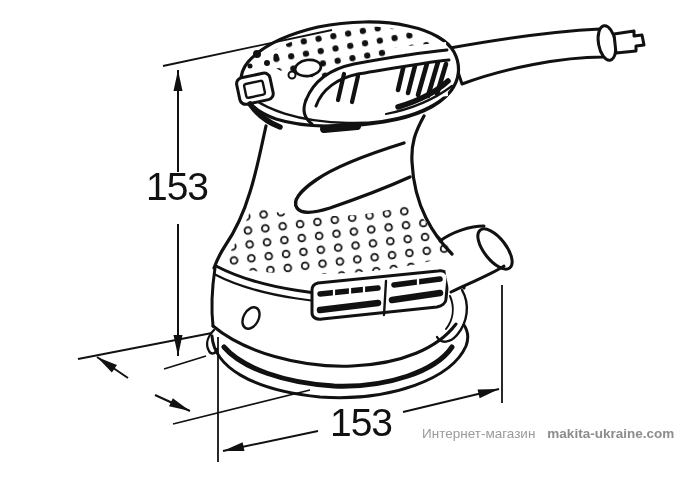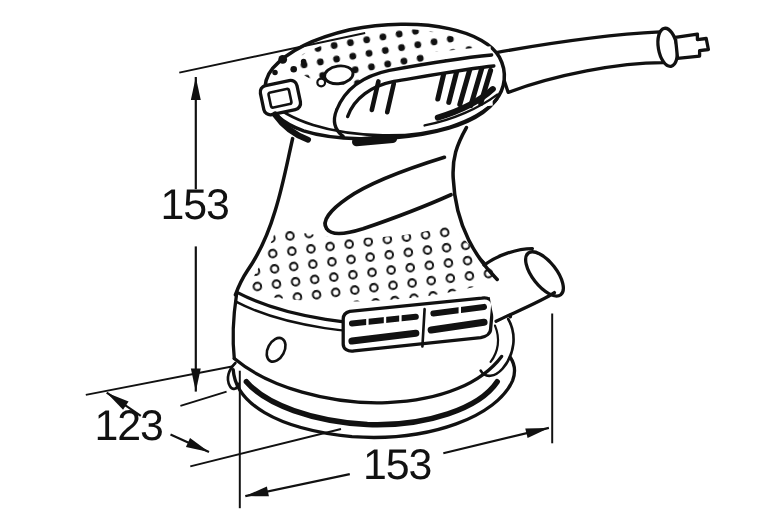--- a/index.html
+++ b/index.html
@@ -152,17 +152,19 @@
         <path d="M 155,395 L 190,411" marker-end="url(#arrow)"></path>
       </g>
       <g stroke-width="2" stroke-linecap="butt">
         <path d="M 318,431 L 223,451" marker-end="url(#arrow)"></path>
         <path d="M 403,412 L 499,389" marker-end="url(#arrow)"></path>
       </g>
     </g>
   </svg>
 
   <div class="dim-label dim-height">153</div>
-  <div class="dim-label dim-depth">123</div>
   <div class="dim-label dim-width">153</div>
 
+  <div class="watermark">
+    <span>Интернет-магазин</span><span class="site">makita-ukraine.com</span>
+  </div>
 
 </div>
 
 </body></html>

